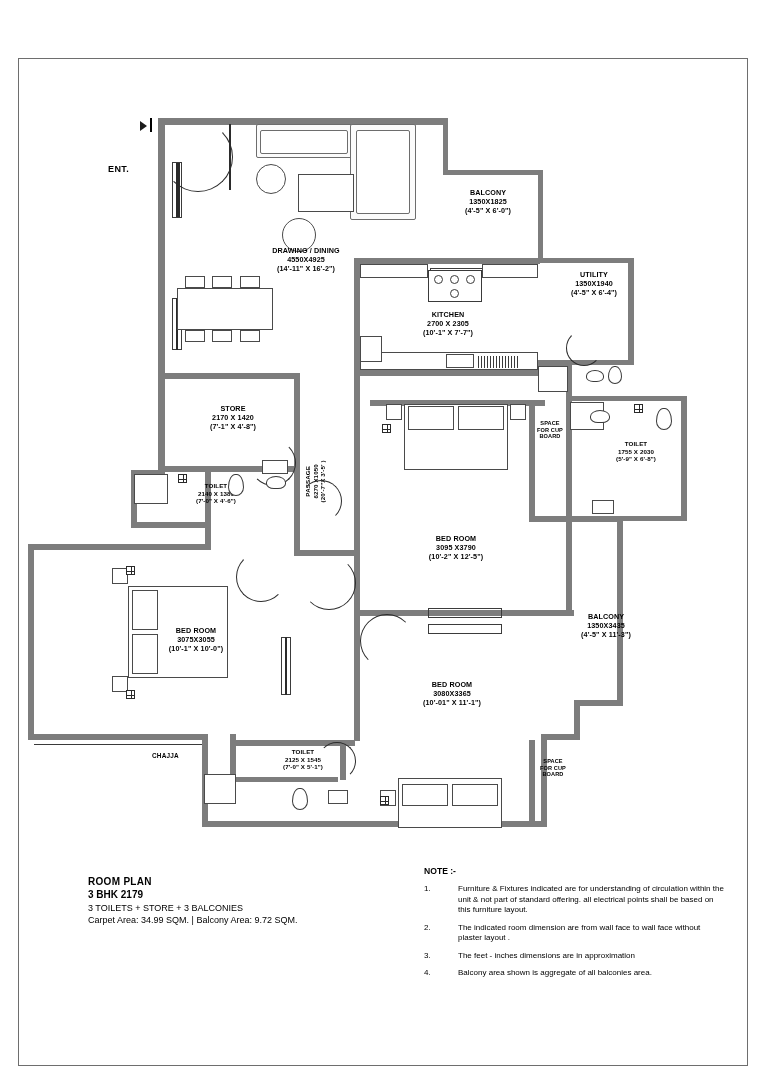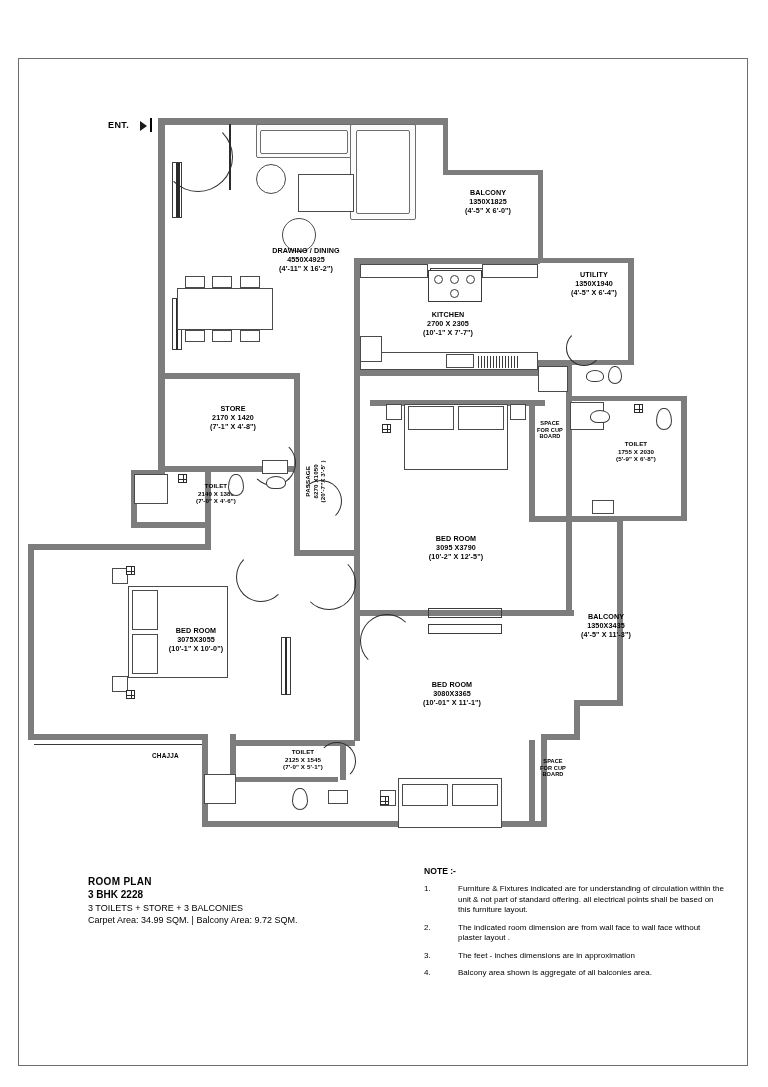--- a/index.html
+++ b/index.html
@@ -69,20 +69,21 @@
     line-height: 6.6px;
   }
   .lbl.vert {
     transform-origin: center center;
   }
   .ent {
     position: absolute;
     font-size: 9px;
     font-weight: 700;
     letter-spacing: 0.4px;
+    margin-top: 44px;
   }
   .arrow-ent {
     position: absolute;
     width: 0;
     height: 0;
     border-left: 7px solid #1c1c1c;
     border-top: 5px solid transparent;
     border-bottom: 5px solid transparent;
   }
   .door-arc {
@@ -315,21 +316,21 @@
     <div class="furn" style="left:177px; top:288px; width:96px; height:42px;"></div>
     <div class="furn" style="left:185px; top:276px; width:20px; height:12px;"></div>
     <div class="furn" style="left:212px; top:276px; width:20px; height:12px;"></div>
     <div class="furn" style="left:240px; top:276px; width:20px; height:12px;"></div>
     <div class="furn" style="left:185px; top:330px; width:20px; height:12px;"></div>
     <div class="furn" style="left:212px; top:330px; width:20px; height:12px;"></div>
     <div class="furn" style="left:240px; top:330px; width:20px; height:12px;"></div>
 
     <div class="lbl" style="left:246px; top:246px; width:120px;">DRAWING / DINING
 4550X4925
-(4'-11" X 16'-2")</div>
+(14'-11" X 16'-2")</div>
 
     <div class="lbl" style="left:436px; top:188px; width:104px;">BALCONY
 1350X1825
 (4'-5" X 6'-0")</div>
 
     <div class="lbl" style="left:552px; top:270px; width:84px;">UTILITY
 1350X1940
 (4'-5" X 6'-4")</div>
     <div class="door-arc" style="left:566px; top:330px; width:34px; height:34px; border-color:#2b2b2b; border-top-color:transparent; border-right-color:transparent;"></div>
 
@@ -437,21 +438,21 @@
     <div class="wc" style="left:292px; top:788px; width:16px; height:22px;"></div>
     <div class="furn" style="left:328px; top:790px; width:20px; height:14px;"></div>
 
     <div class="chajja" style="left:152px; top:752px;">CHAJJA</div>
     <div class="thin" style="left:34px; top:744px; width:168px; height:1px; background:#3a3a3a;"></div>
 
   </div>
 
   <div class="legend">
     <div class="l1">ROOM PLAN</div>
-    <div class="l2">3 BHK 2228</div>
+    <div class="l2">3 BHK 2179</div>
     <div class="l3">3 TOILETS + STORE + 3 BALCONIES</div>
     <div class="l4">Carpet Area: 34.99 SQM. | Balcony Area: 9.72 SQM.</div>
   </div>
 
   <div class="note">
     <div class="note-title">NOTE :-</div>
     <ol>
       <li>
         <span class="num">1.</span>
         <span>Furniture &amp; Fixtures  indicated are for understanding of circulation within the unit &amp; not part of standard offering. all electrical points shall be  based on this furniture layout.</span>

